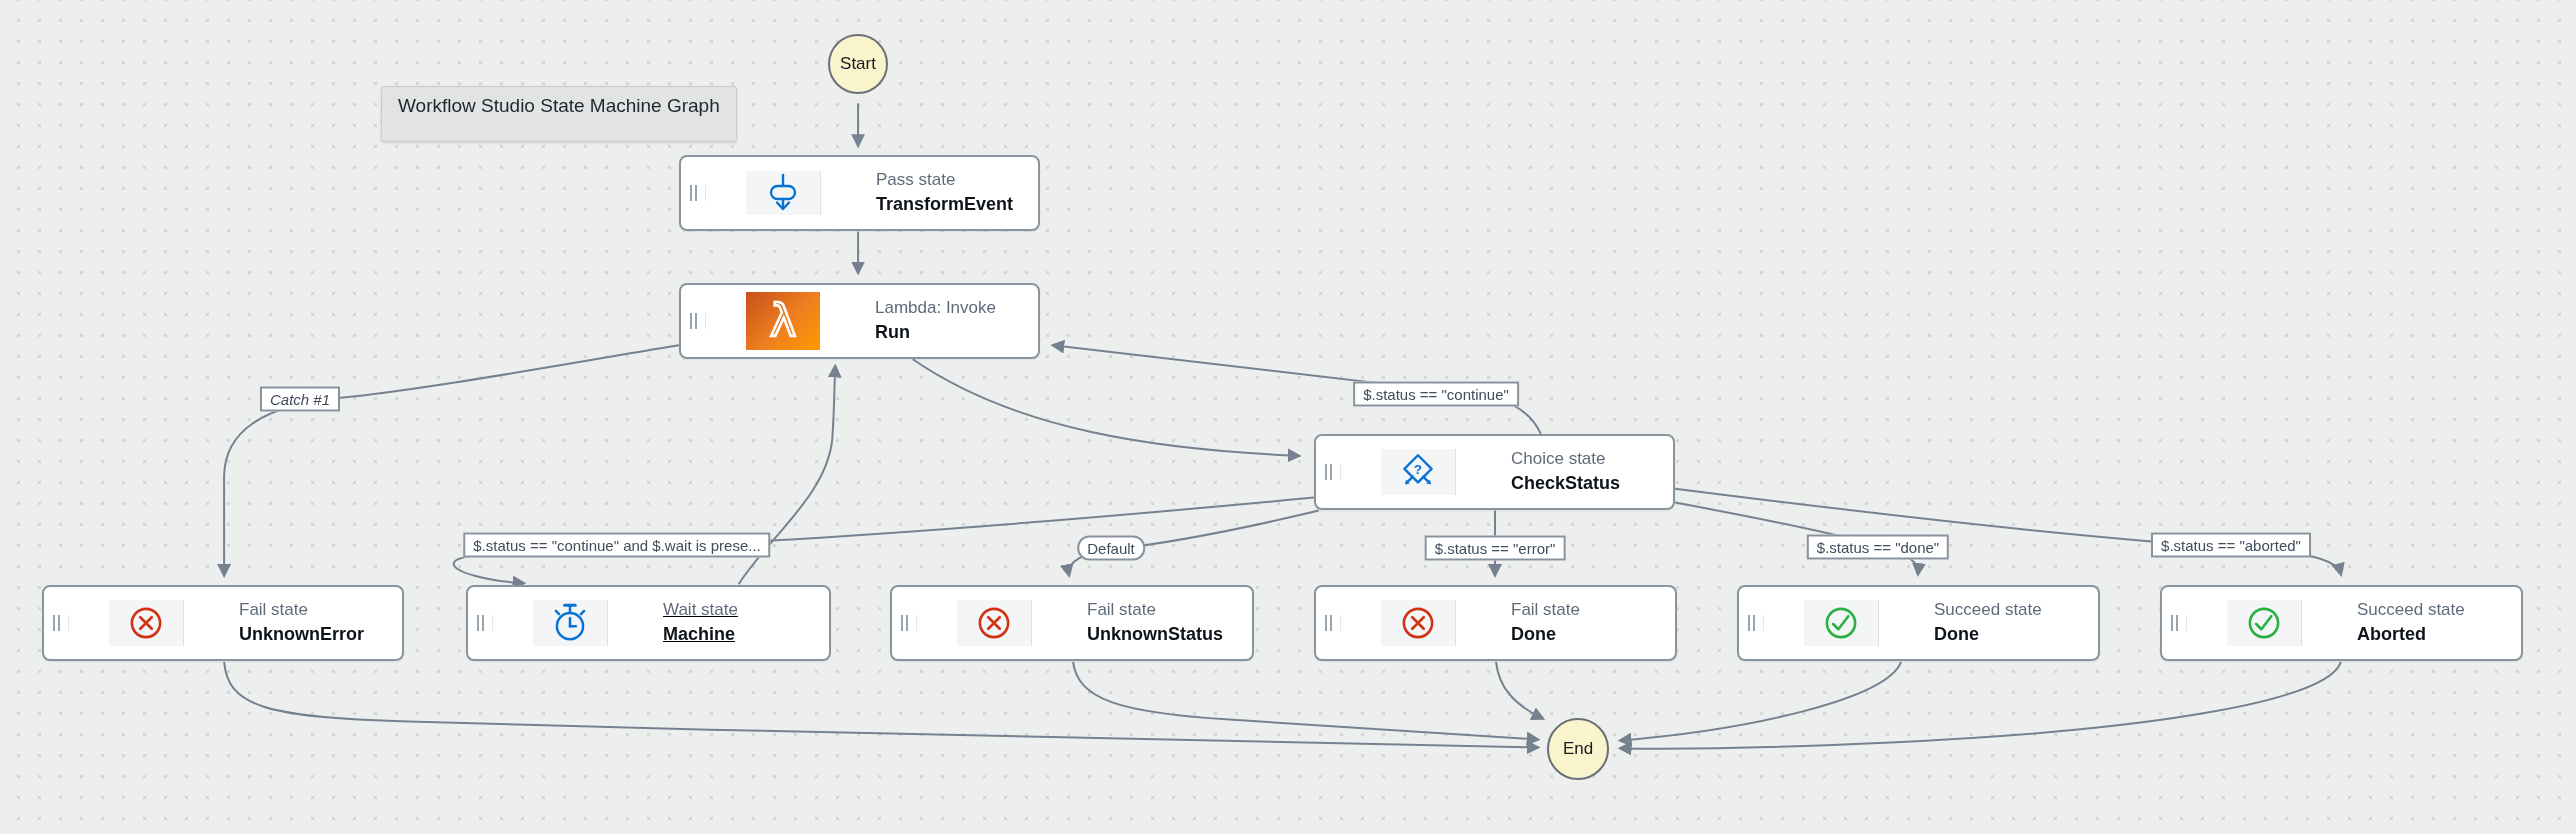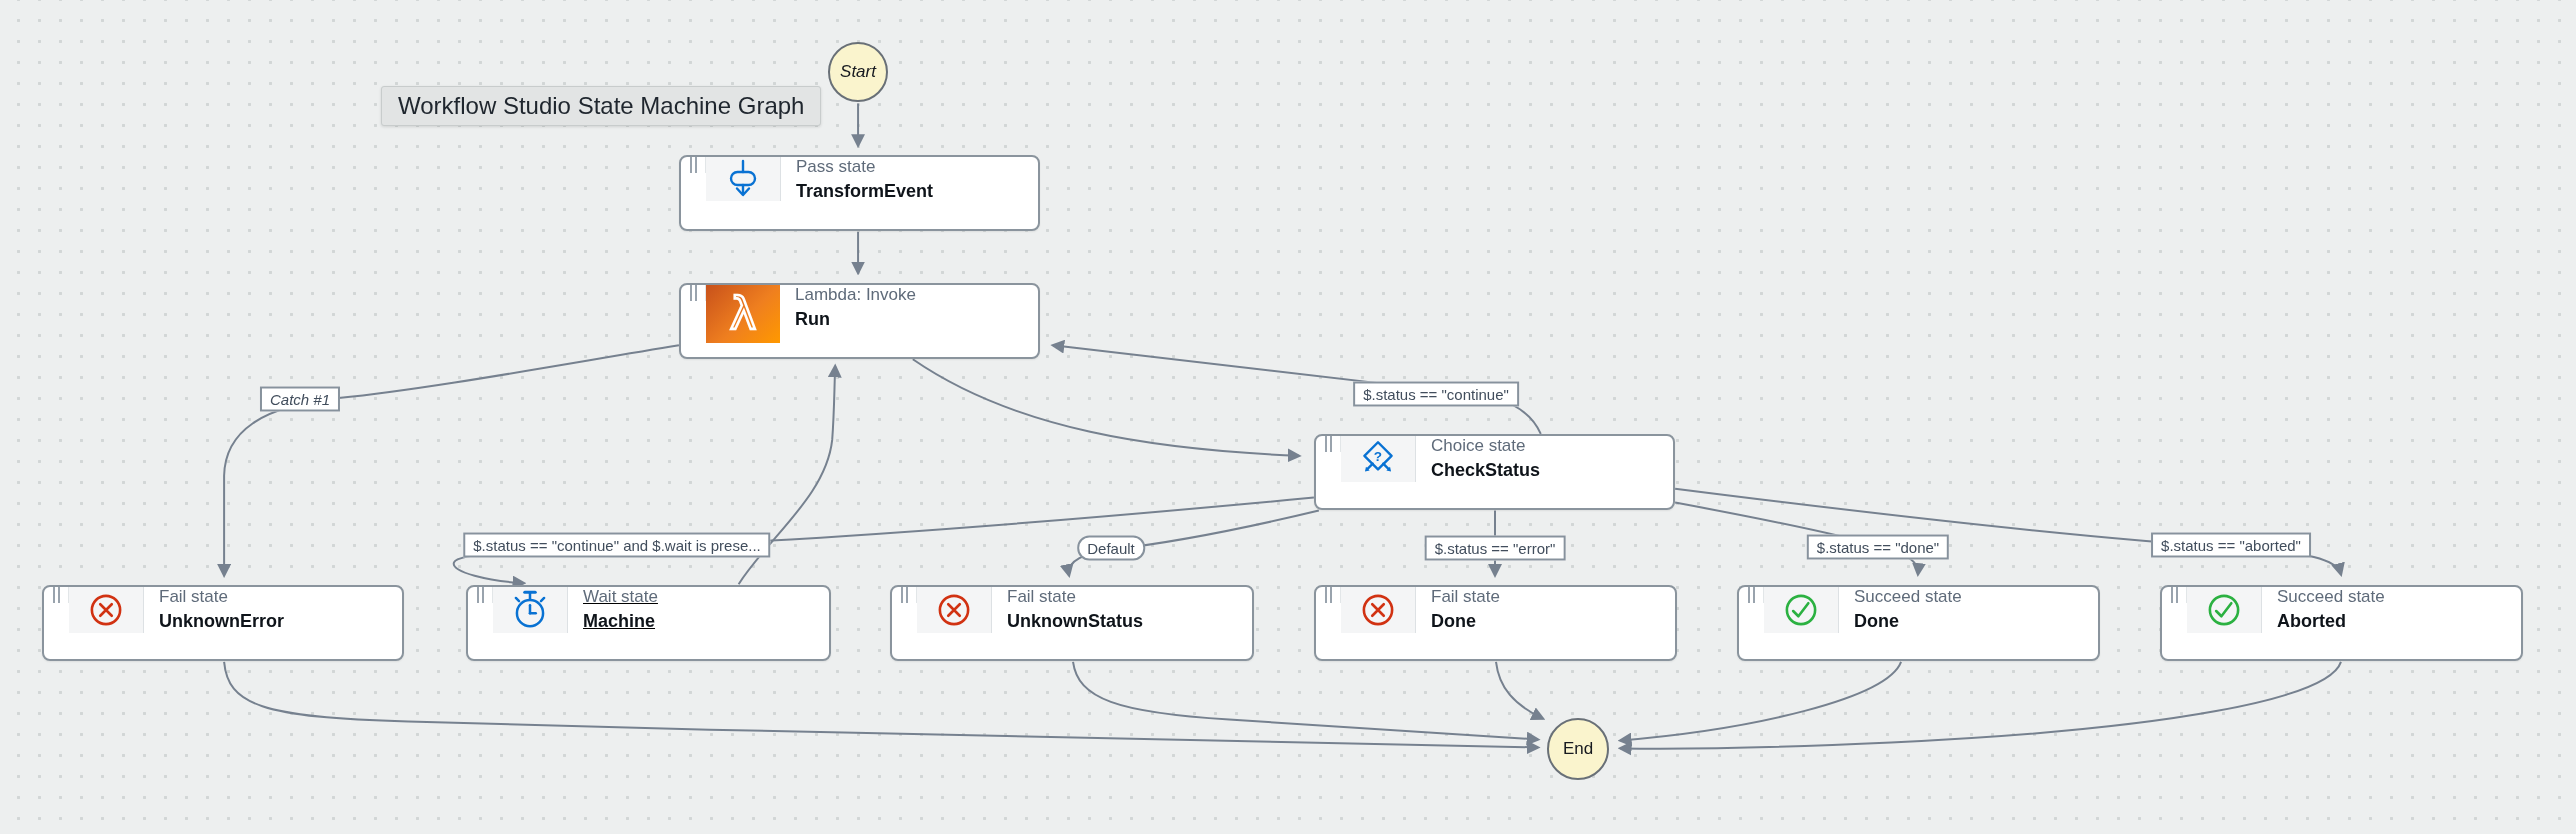--- a/index.html
+++ b/index.html
@@ -11,38 +11,39 @@
     background-size:21px 21px;background-position:8px 10px;
   }
   svg.edges{position:absolute;left:0;top:0;width:2576px;height:834px;}
   svg.edges path.edge{stroke:#76818F;stroke-width:2;fill:none;}
 
   
   .tooltip{
     position:absolute;box-sizing:border-box;
     background:#E2E4E4;border:1px solid #C8CCCC;border-radius:3px;
     box-shadow:0 1px 3px rgba(0,0,0,.12);
-    color:#1F262E;font-size:24px;line-height:38px;height:40px;
+    color:#1F262E;font-size:19px;line-height:38px;height:56px;
     padding:0 16px;white-space:nowrap;
   }
 
   
   .terminal{
     position:absolute;border-radius:50%;
     background:#FAF4CD;border:2px solid #697077;
     display:flex;align-items:center;justify-content:center;
     color:#16191F;font-size:17px;font-weight:500;box-sizing:border-box;
   }
 
   
   .node{
     position:absolute;height:76px;box-sizing:border-box;
     background:#FFFFFF;border:2px solid #8A949D;border-radius:8px;
-    display:flex;align-items:flex-start;overflow:hidden;
+    display:flex;align-items:center;overflow:hidden;
     box-shadow:0 1px 2px rgba(0,0,0,.07);
+    gap:40px;
   }
   .handle{
     width:24px;flex:0 0 24px;border-right:1px solid #E2E6E8;
     display:flex;align-items:center;justify-content:center;gap:3px;
   }
   .handle .bar{width:2px;height:16px;background:#99A3AD;display:block;}
   .iconcell{
     width:74px;flex:0 0 74px;background:#F4F5F6;border-right:1px solid #DDE1E4;
     display:flex;align-items:center;justify-content:center;
   }
@@ -83,21 +84,21 @@
     <path class="edge" marker-end="url(#arw)" d="M1683,491 C1880,516 2100,541 2242,550 C2320,555 2348,562 2352,577"></path>
     <path class="edge" marker-end="url(#arw)" d="M225,665 C229,708 262,721 410,725 C820,737 1310,747 1545,751"></path>
     <path class="edge" marker-end="url(#arw)" d="M1078,665 C1083,702 1122,716 1235,723 C1365,731 1480,738 1545,743"></path>
     <path class="edge" marker-end="url(#arw)" d="M1503,665 C1506,691 1521,708 1550,722"></path>
     <path class="edge" marker-end="url(#arw)" d="M1910,665 C1896,702 1760,733 1628,744"></path>
     <path class="edge" marker-end="url(#arw)" d="M2352,665 C2340,702 2180,733 1900,746 C1770,752 1690,753 1628,752"></path>
   </svg>
 
   <div class="tooltip" style="left:381px;top:86px;">Workflow Studio State Machine Graph</div>
 
-  <div class="terminal" style="left:828px;top:42px;width:60px;height:60px;font-style:italic;">Start</div>
+  <div class="terminal" style="left:828px;top:34px;width:60px;height:60px;">Start</div>
   <div class="terminal" style="left:1547px;top:718px;width:62px;height:62px;">End</div>
 
   <div class="node" style="left:679px;top:155px;width:361px;">
     <div class="handle">
         <span class="bar"></span>
         <span class="bar"></span>
       </div>
     <div class="iconcell">
       <svg width="44" height="44" viewBox="0 0 44 44" fill="none" stroke="#0972D3" stroke-width="2.4" stroke-linecap="round" stroke-linejoin="round">
         <path d="M22,4 V15"></path>

